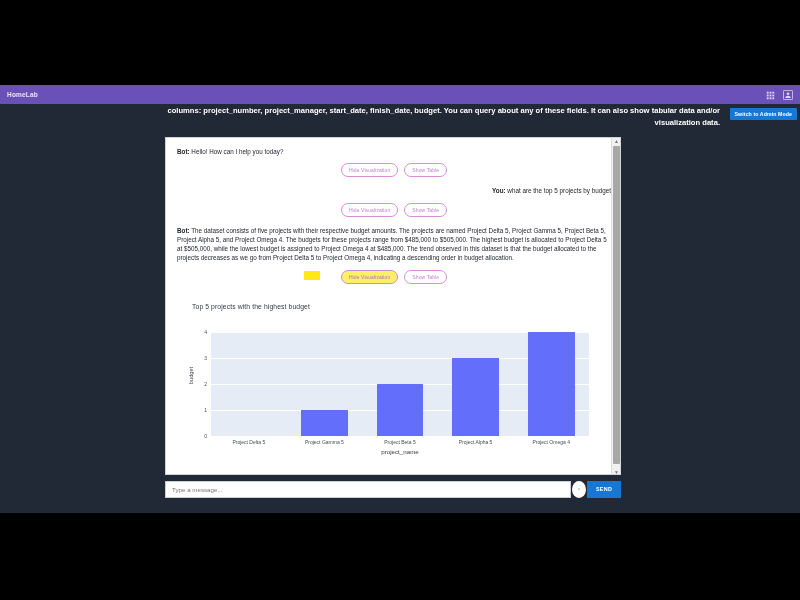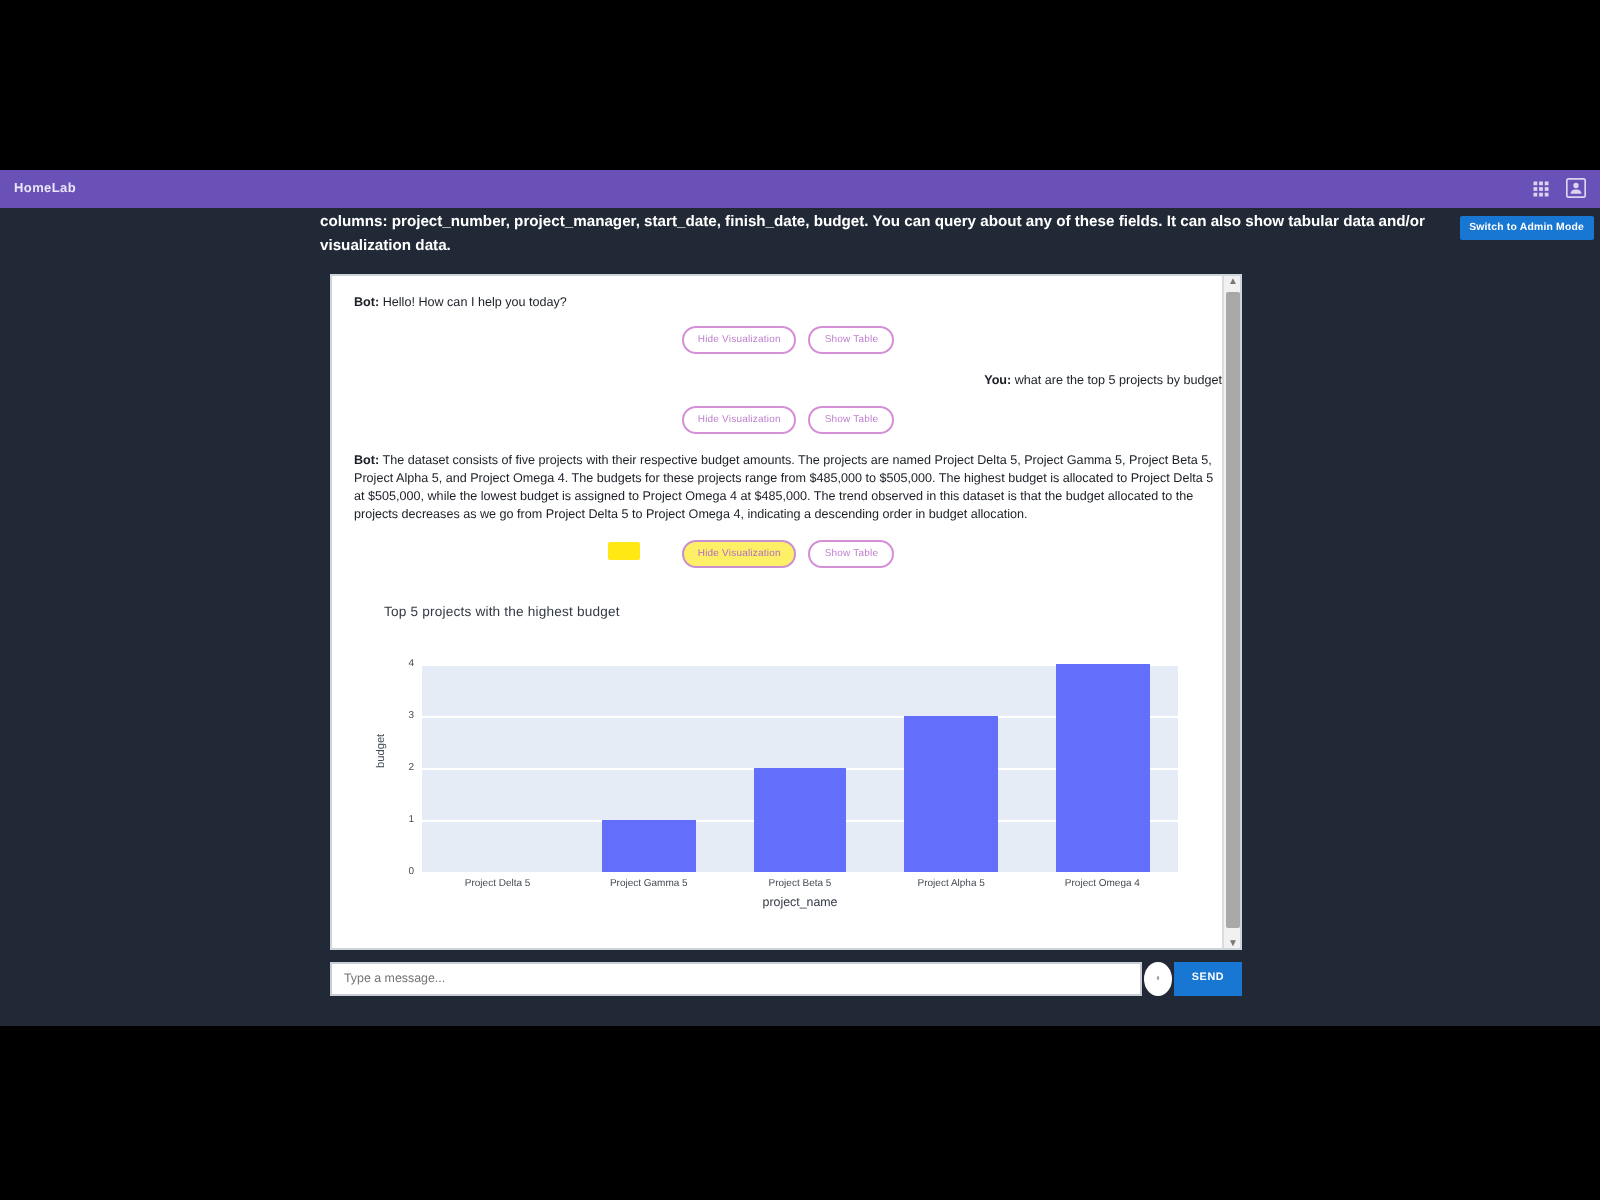--- a/index.html
+++ b/index.html
@@ -30,21 +30,21 @@
   #appbar .bar-icons { display: flex; align-items: center; gap: 8px; }
   .appbar-icon { display: block; opacity: .92; }
 
   
   #desc-strip {
     position: absolute; left: 0; top: 19px; width: 800px; height: 26px;
     background: #212936;
   }
   #desc-text {
     position: absolute; left: 160px; top: 1px; width: 560px;
-    text-align: left; color: #ffffff; font-size: 7.6px; line-height: 11.5px;
+    text-align: right; color: #ffffff; font-size: 7.6px; line-height: 11.5px;
     font-weight: 600;
   }
   #admin-btn {
     position: absolute; right: 3px; top: 23px;
     background: #1877d2; color: #ffffff;
     font-size: 5.2px; font-weight: 700; letter-spacing: .1px;
     padding: 3px 5px; border: none; border-radius: 1px; cursor: pointer;
     white-space: nowrap;
   }
   #chat-wrap {

